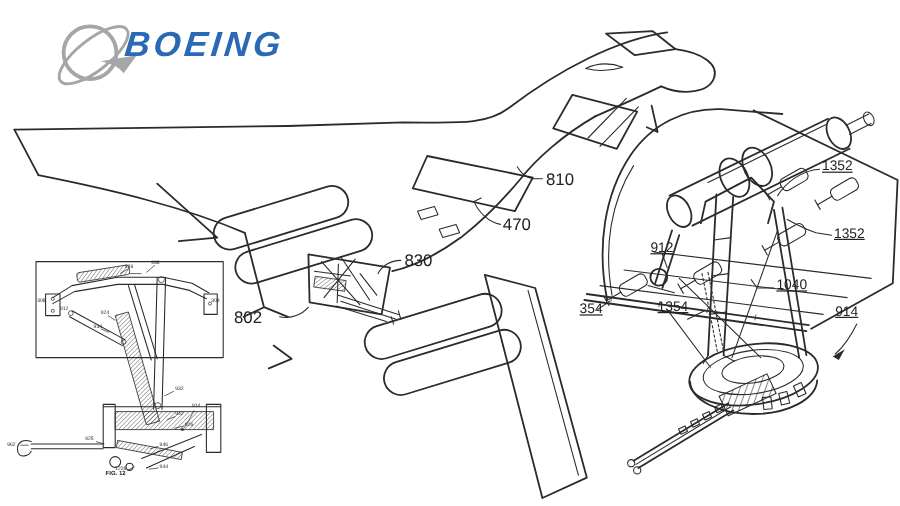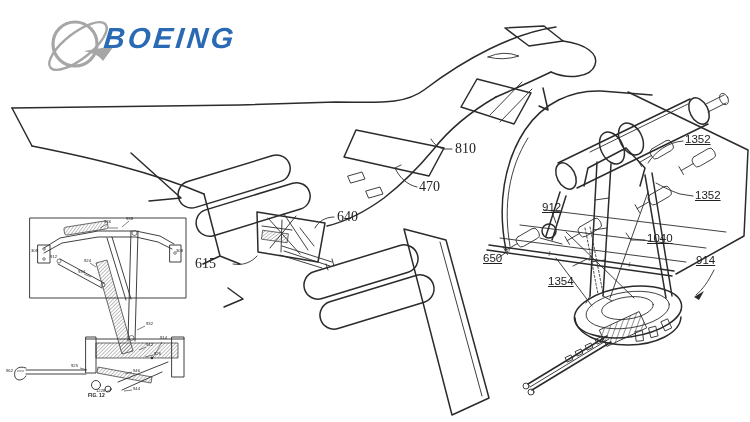--- a/index.html
+++ b/index.html
@@ -22,21 +22,21 @@
     letter-spacing:3px;transform:skewX(-6deg);
   }
   .art{position:absolute;left:0;top:0;}
   .art *{vector-effect:non-scaling-stroke;}
   .ln{stroke:var(--line);fill:none;stroke-width:1.5;stroke-linecap:round;stroke-linejoin:round;}
   .ln-thin{stroke:var(--line);fill:none;stroke-width:0.9;stroke-linecap:round;stroke-linejoin:round;}
   .ln-hair{stroke:var(--line);fill:none;stroke-width:0.6;}
   .fill-hatch{fill:url(#hatch);stroke:var(--line);stroke-width:0.9;}
   .fill-hatchS{fill:url(#hatchS);stroke:var(--line);stroke-width:0.7;}
   .fill-dark{fill:var(--line);stroke:none;}
-  .lbl{position:absolute;color:var(--label);font-size:14px;line-height:1;white-space:nowrap;font-family:Liberation Serif, serif;}
+  .lbl{position:absolute;color:var(--label);font-size:14px;line-height:1;white-space:nowrap;}
   .lbl-r{position:absolute;color:var(--label);font-size:11.5px;line-height:1;white-space:nowrap;text-decoration:underline;}
   .lbl-t{position:absolute;color:var(--label);font-size:4.2px;line-height:1;white-space:nowrap;}
   .caption{position:absolute;color:var(--label);font-size:5px;font-weight:bold;white-space:nowrap;}
 </style>
 </head>
 <body>
 
 <div class="canvas">
 
   <div class="logo">
@@ -229,29 +229,29 @@
       <g>
         <path class="ln-hair" d="M 107 224 L 100 228 M 129 221 L 122 227 M 90 263 L 96 267 M 84 274 L 91 277
                                  M 145 326 L 137 330 M 146 347 L 139 350 M 153 355 L 145 357 M 80 368 L 87 370
                                  M 132 372 L 125 374 M 132 390 L 124 391 M 106 392 L 112 389 M 17 371 L 24 371"></path>
       </g>
     </g>
   </svg>
 
   <span class="lbl" style="left:455px;top:142px">810</span>
   <span class="lbl" style="left:419px;top:180px">470</span>
-  <span class="lbl" style="left:337px;top:210px">640</span>
-  <span class="lbl" style="left:195px;top:257px">615</span>
+  <span class="lbl" style="left:337px;top:210px">830</span>
+  <span class="lbl" style="left:195px;top:257px">802</span>
 
   <span class="lbl-r" style="left:685px;top:134px">1352</span>
   <span class="lbl-r" style="left:695px;top:190px">1352</span>
   <span class="lbl-r" style="left:542px;top:202px">912</span>
   <span class="lbl-r" style="left:647px;top:233px">1040</span>
-  <span class="lbl-r" style="left:483px;top:253px">650</span>
-  <span class="lbl-r" style="left:548px;top:276px">1354</span>
+  <span class="lbl-r" style="left:483px;top:253px">354</span>
+  <span class="lbl-r" style="left:548px;top:251px">1354</span>
   <span class="lbl-r" style="left:696px;top:255px">914</span>
 
   <span class="lbl-t" style="left:104px;top:220px">936</span>
   <span class="lbl-t" style="left:126px;top:217px">938</span>
   <span class="lbl-t" style="left:31px;top:249px">308</span>
   <span class="lbl-t" style="left:176px;top:249px">308</span>
   <span class="lbl-t" style="left:50px;top:255px">912</span>
   <span class="lbl-t" style="left:84px;top:259px">924</span>
   <span class="lbl-t" style="left:78px;top:270px">934</span>
   <span class="lbl-t" style="left:146px;top:322px">932</span>

